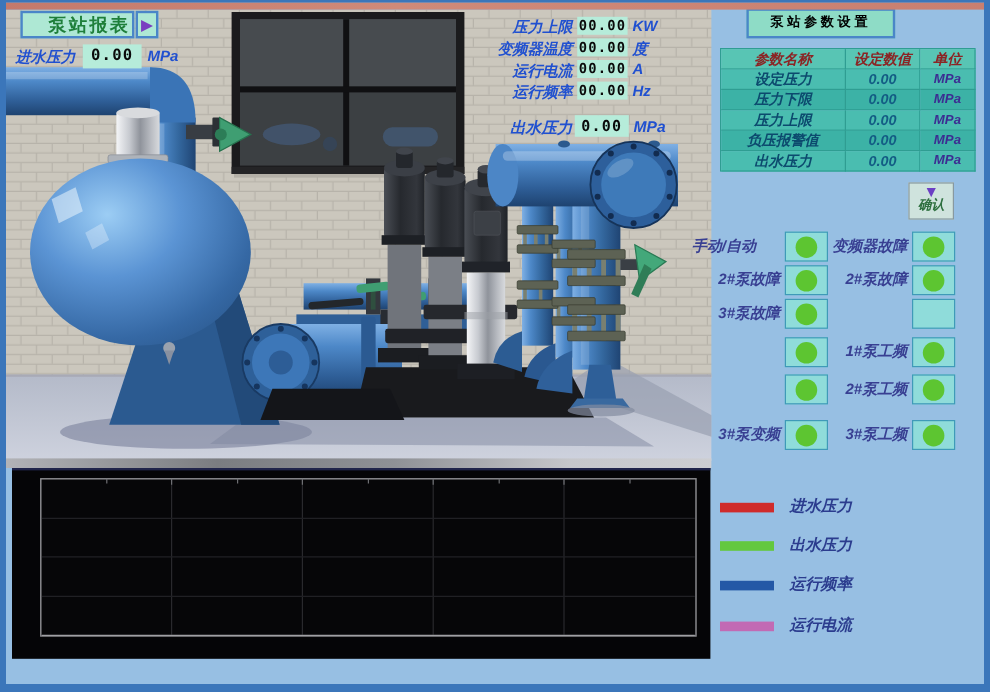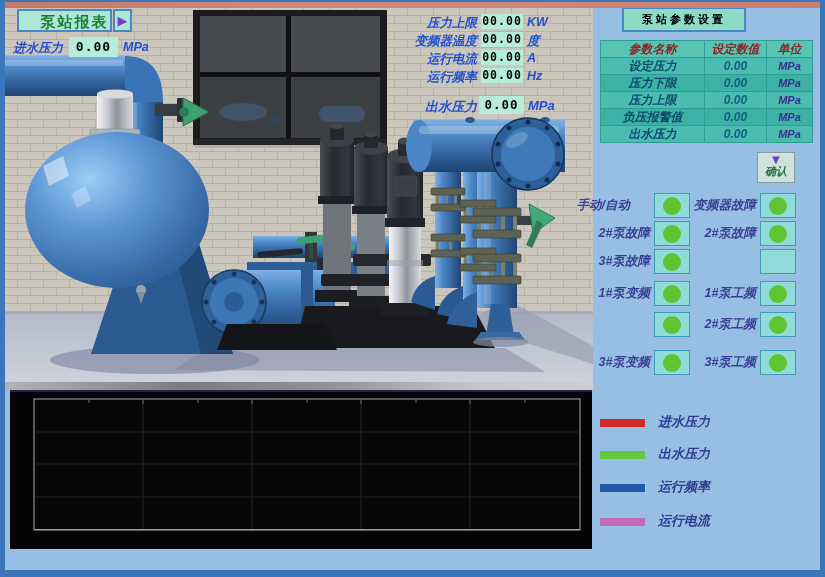--- a/index.html
+++ b/index.html
@@ -392,21 +392,20 @@
     </div>
 
   <div class="st-label" style="left:560px;top:249px;width:90px;">3#泵故障</div>
   <div class="st-box" style="left:654px;top:249px;">
       <div class="st-dot" style="background: rgb(93, 197, 49);"></div>
     </div>
   <div class="st-box" style="left:760px;top:249px;">
       <div class="st-dot" style="background: rgb(93, 197, 49); visibility: hidden;"></div>
     </div>
 
-  <div class="st-label" style="left:560px;top:281px;width:90px;">1#泵变频</div>
   <div class="st-box" style="left:654px;top:281px;">
       <div class="st-dot" style="background: rgb(93, 197, 49);"></div>
     </div>
   <div class="st-label" style="left:668px;top:281px;width:88px;">1#泵工频</div>
   <div class="st-box" style="left:760px;top:281px;">
       <div class="st-dot" style="background: rgb(93, 197, 49);"></div>
     </div>
 
   <div class="st-box" style="left:654px;top:312px;">
       <div class="st-dot" style="background: rgb(93, 197, 49);"></div>

